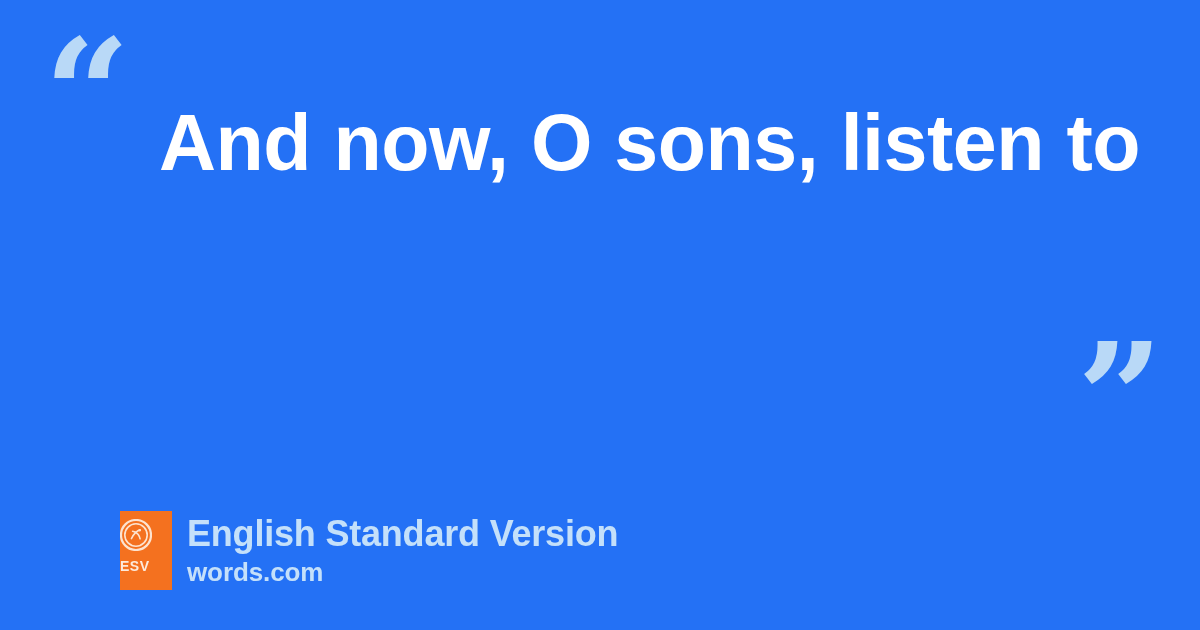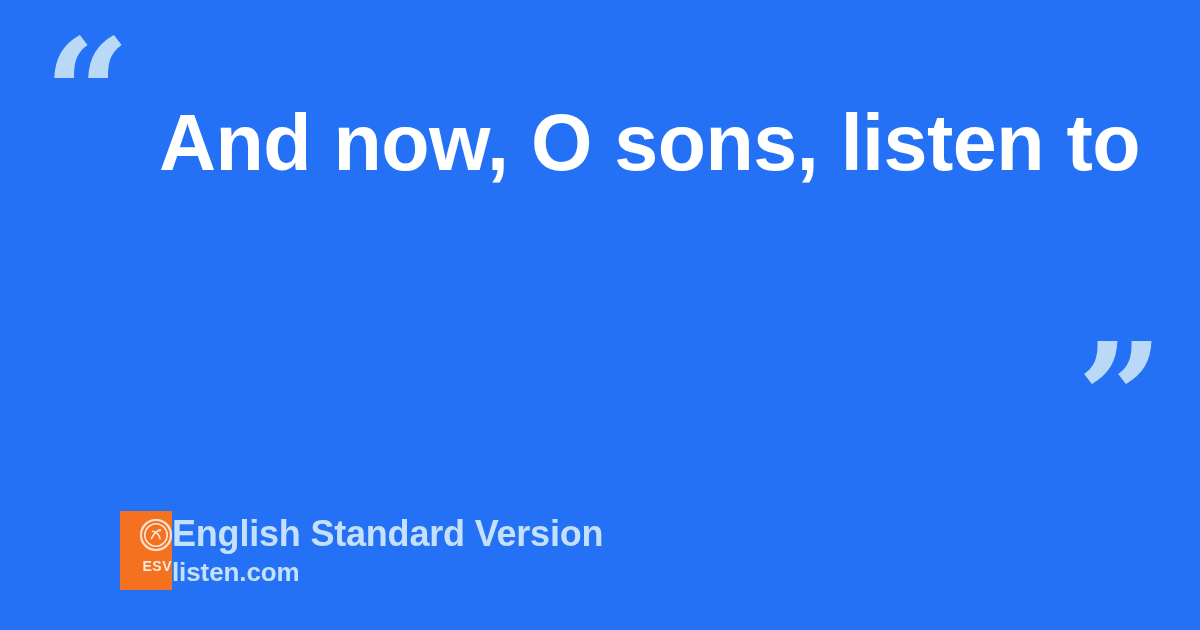--- a/index.html
+++ b/index.html
@@ -73,40 +73,41 @@
     align-items: flex-start;
   }
 
   .logo-badge {
     width: 52px;
     height: 79px;
     background: #f4711f;
     flex: 0 0 auto;
     display: flex;
     flex-direction: column;
-    align-items: flex-end;
+    align-items: flex-start;
     justify-content: flex-start;
     padding-top: 8px;
     box-sizing: border-box;
   }
   .logo-seal {
     width: 32px;
     height: 32px;
     display: block;
   }
   .logo-abbr {
     margin-top: 8px;
     color: #fdeadb;
     font-size: 14px;
     font-weight: 700;
     letter-spacing: 0.5px;
     line-height: 1;
   }
 
   .attribution-text {
+    margin-left: 15px;
     display: flex;
     flex-direction: column;
     justify-content: center;
     padding-top: 1px;
   }
   .version-name {
     color: #c4e0fa;
     font-size: 36px;
     font-weight: 700;
     line-height: 44px;
@@ -144,18 +145,18 @@
         <circle cx="16" cy="16" r="9.3" fill="#f4711f"></circle>
         <path d="M11.5 19.5 q1.6 -3.6 4.3 -6.2 q2.1 -2.1 4.3 -2.5" fill="none" stroke="#fde3cf" stroke-width="1.7" stroke-linecap="round"></path>
         <path d="M12.6 12.3 q3.4 0.4 5.6 3.2 q1.5 2 1.9 4.3" fill="none" stroke="#fde3cf" stroke-width="1.6" stroke-linecap="round"></path>
         <circle cx="19.6" cy="11.3" r="1.25" fill="#fde3cf"></circle>
       </svg>
       <div class="logo-abbr">ESV</div>
     </div>
 
     <div class="attribution-text">
       <div class="version-name">English Standard Version</div>
-      <div class="site-url">listen.com</div>
+      <div class="site-url">words.com</div>
     </div>
 
   </div>
 
 </div>
 
 </body></html>

